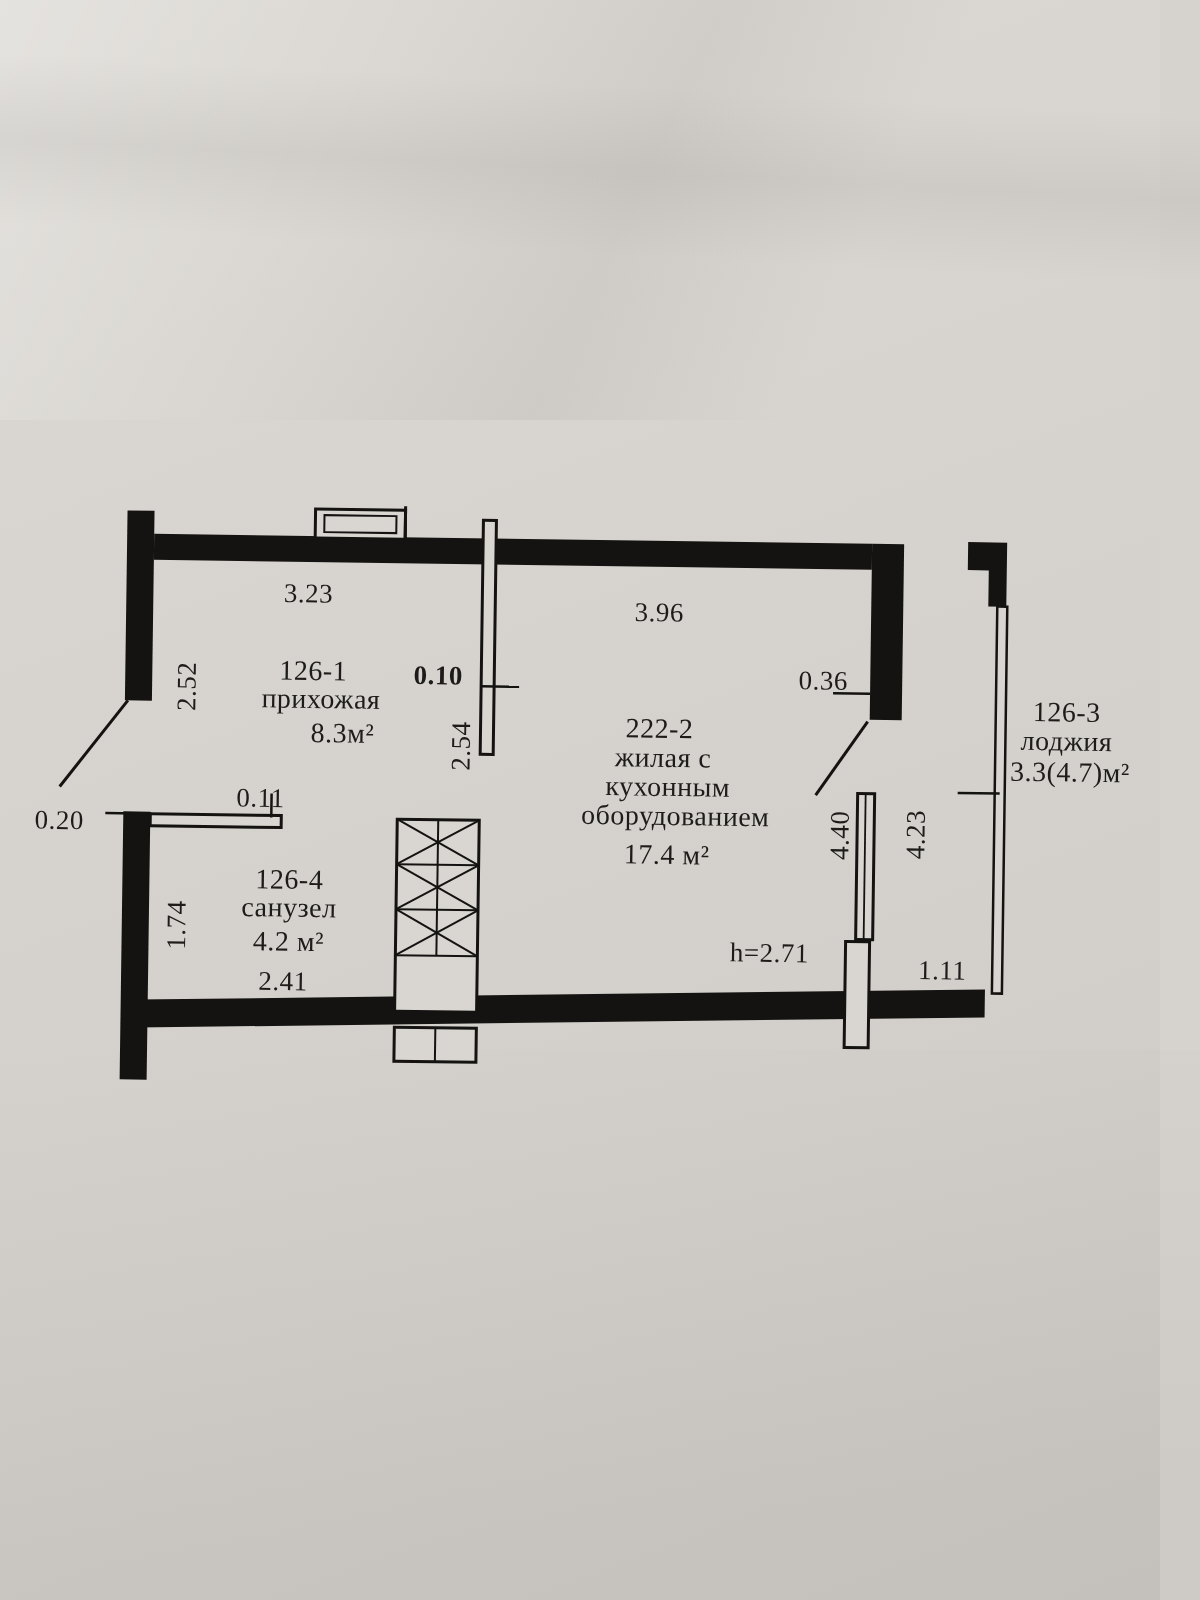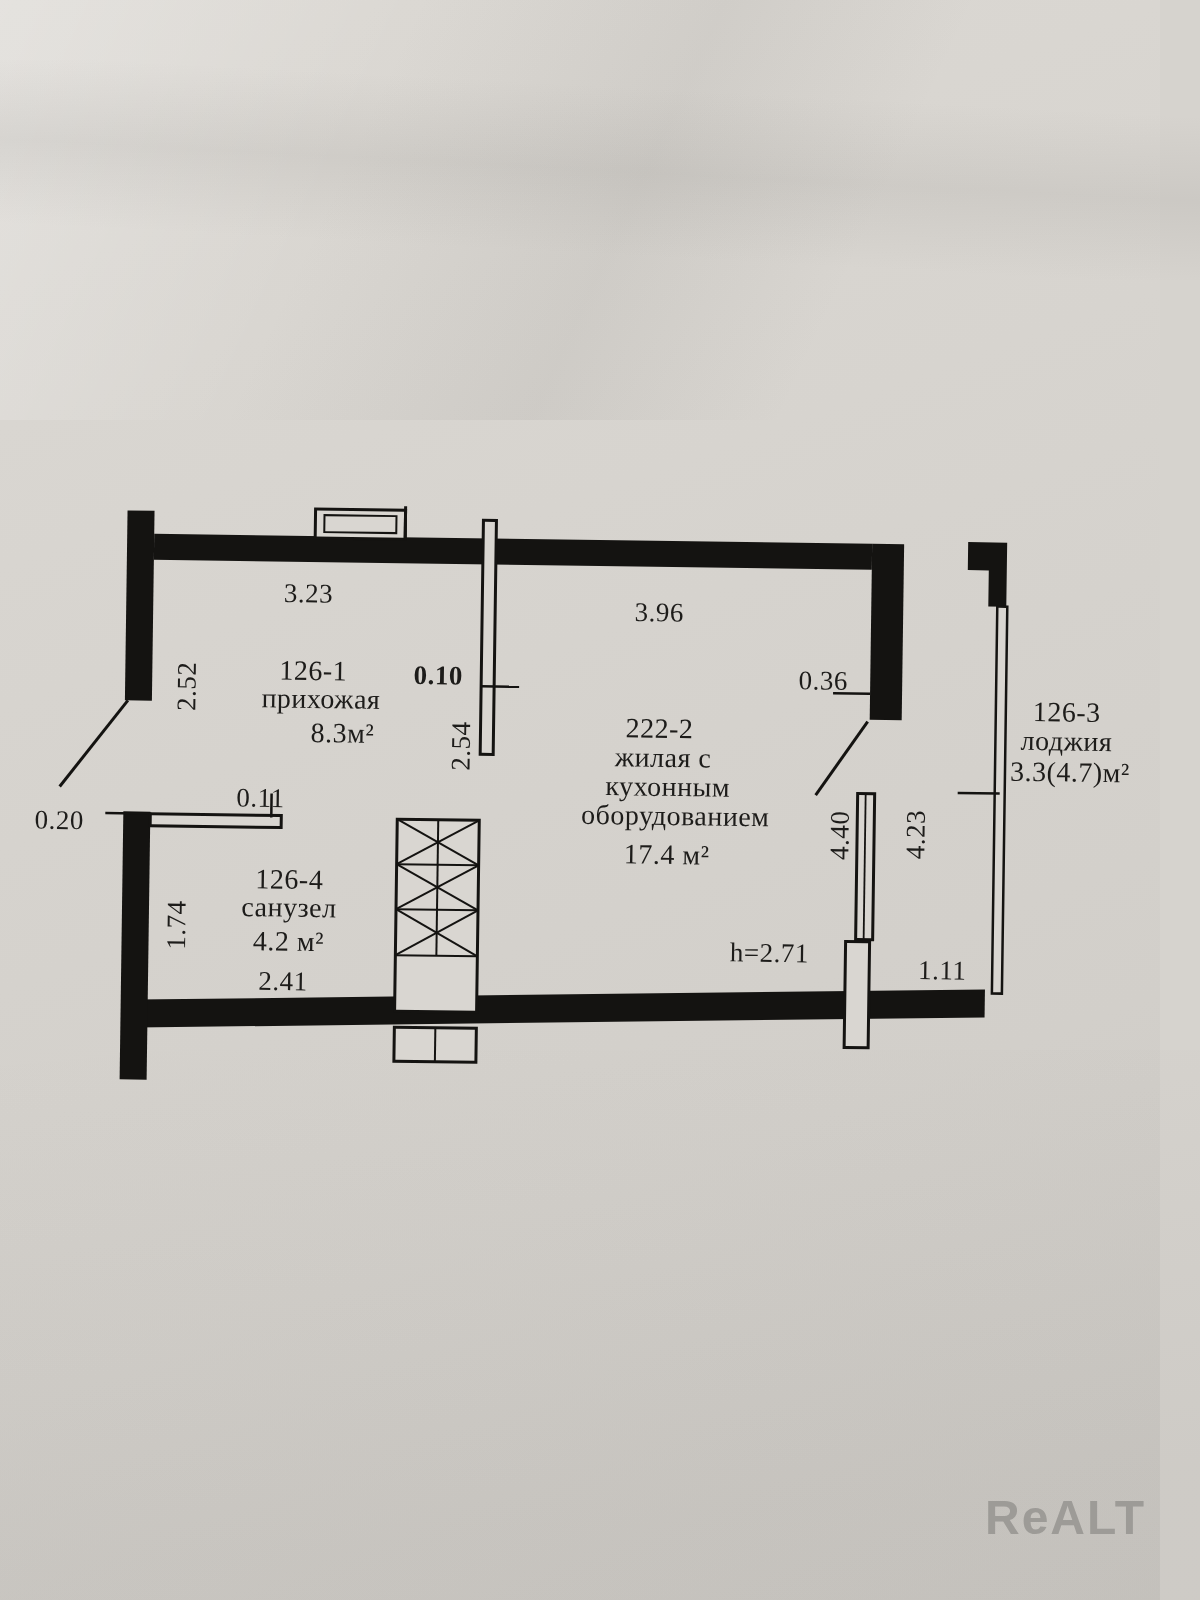--- a/index.html
+++ b/index.html
@@ -137,14 +137,13 @@
     <div class="lbl room" style="left:1066px;top:706px;text-align:center;">126-3</div>
     <div class="lbl room" style="left:1066px;top:735px;">лоджия</div>
     <div class="lbl room" style="left:1070px;top:766px;">3.3(4.7)м²</div>
 
     <div class="lbl room" style="left:291px;top:884px;">126-4</div>
     <div class="lbl room" style="left:291px;top:912px;">санузел</div>
     <div class="lbl room" style="left:291px;top:946px;">4.2 м²</div>
 
   </div>
 
-  <div class="watermark">ReALT</div>
 </div>
 
 </body></html>

